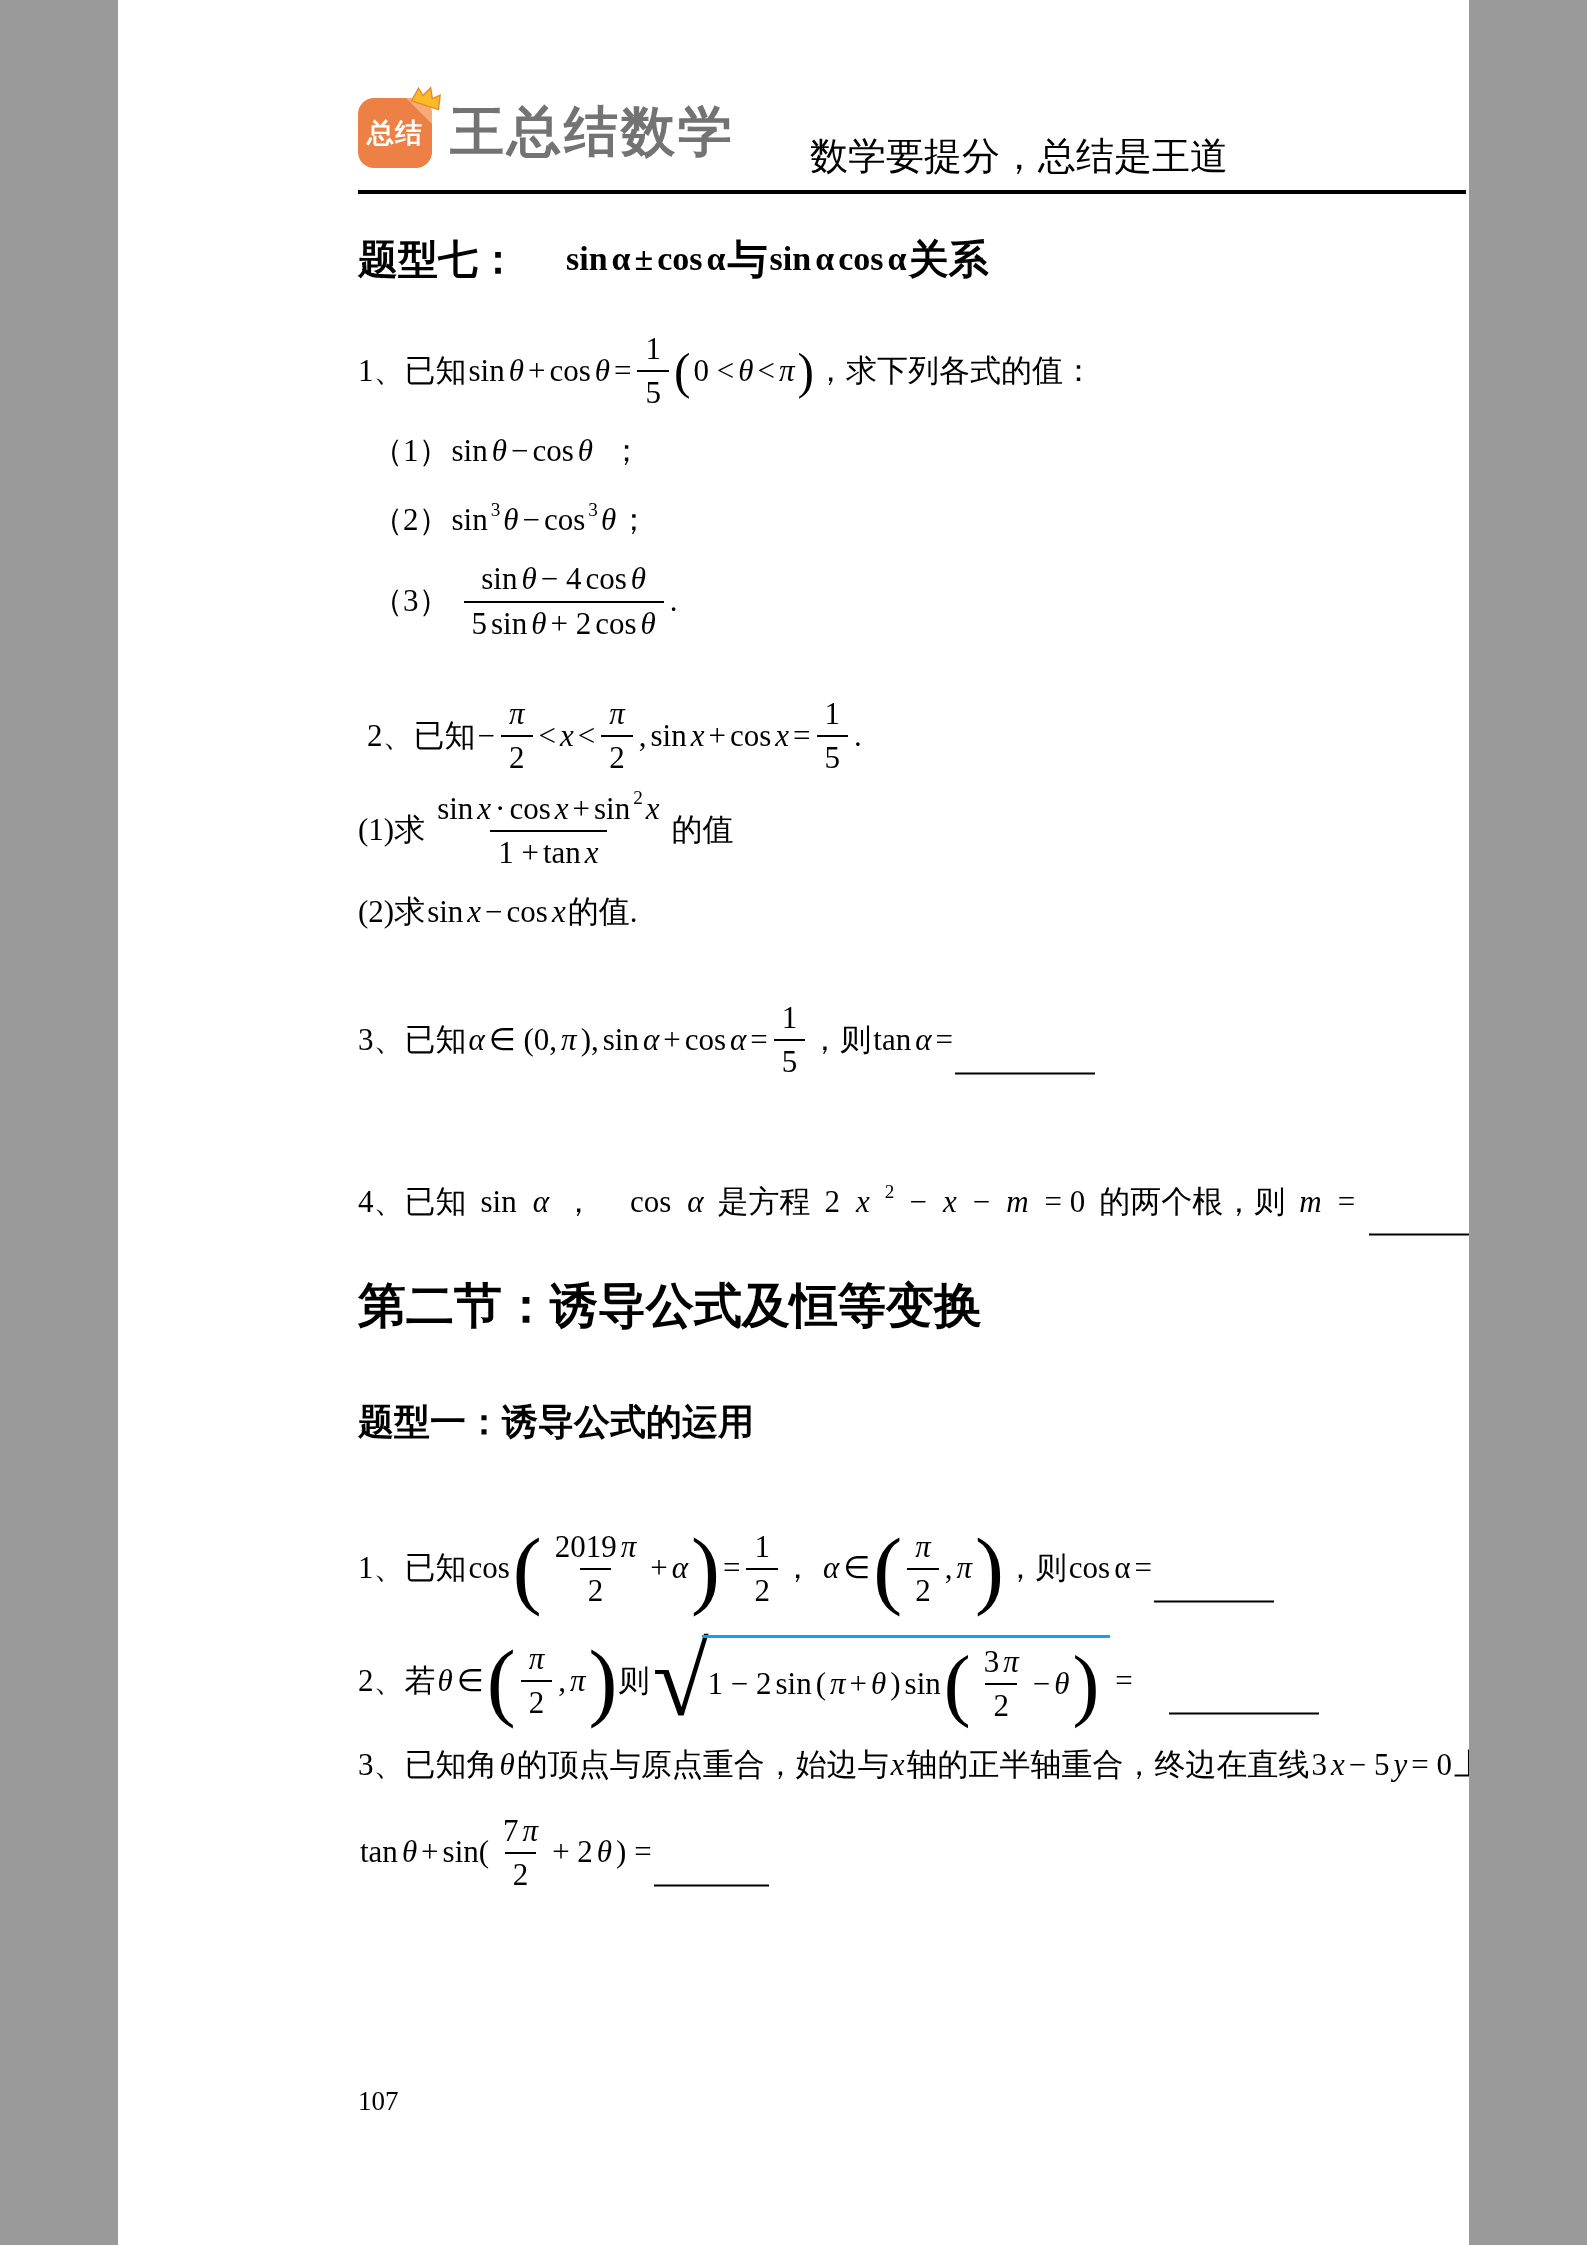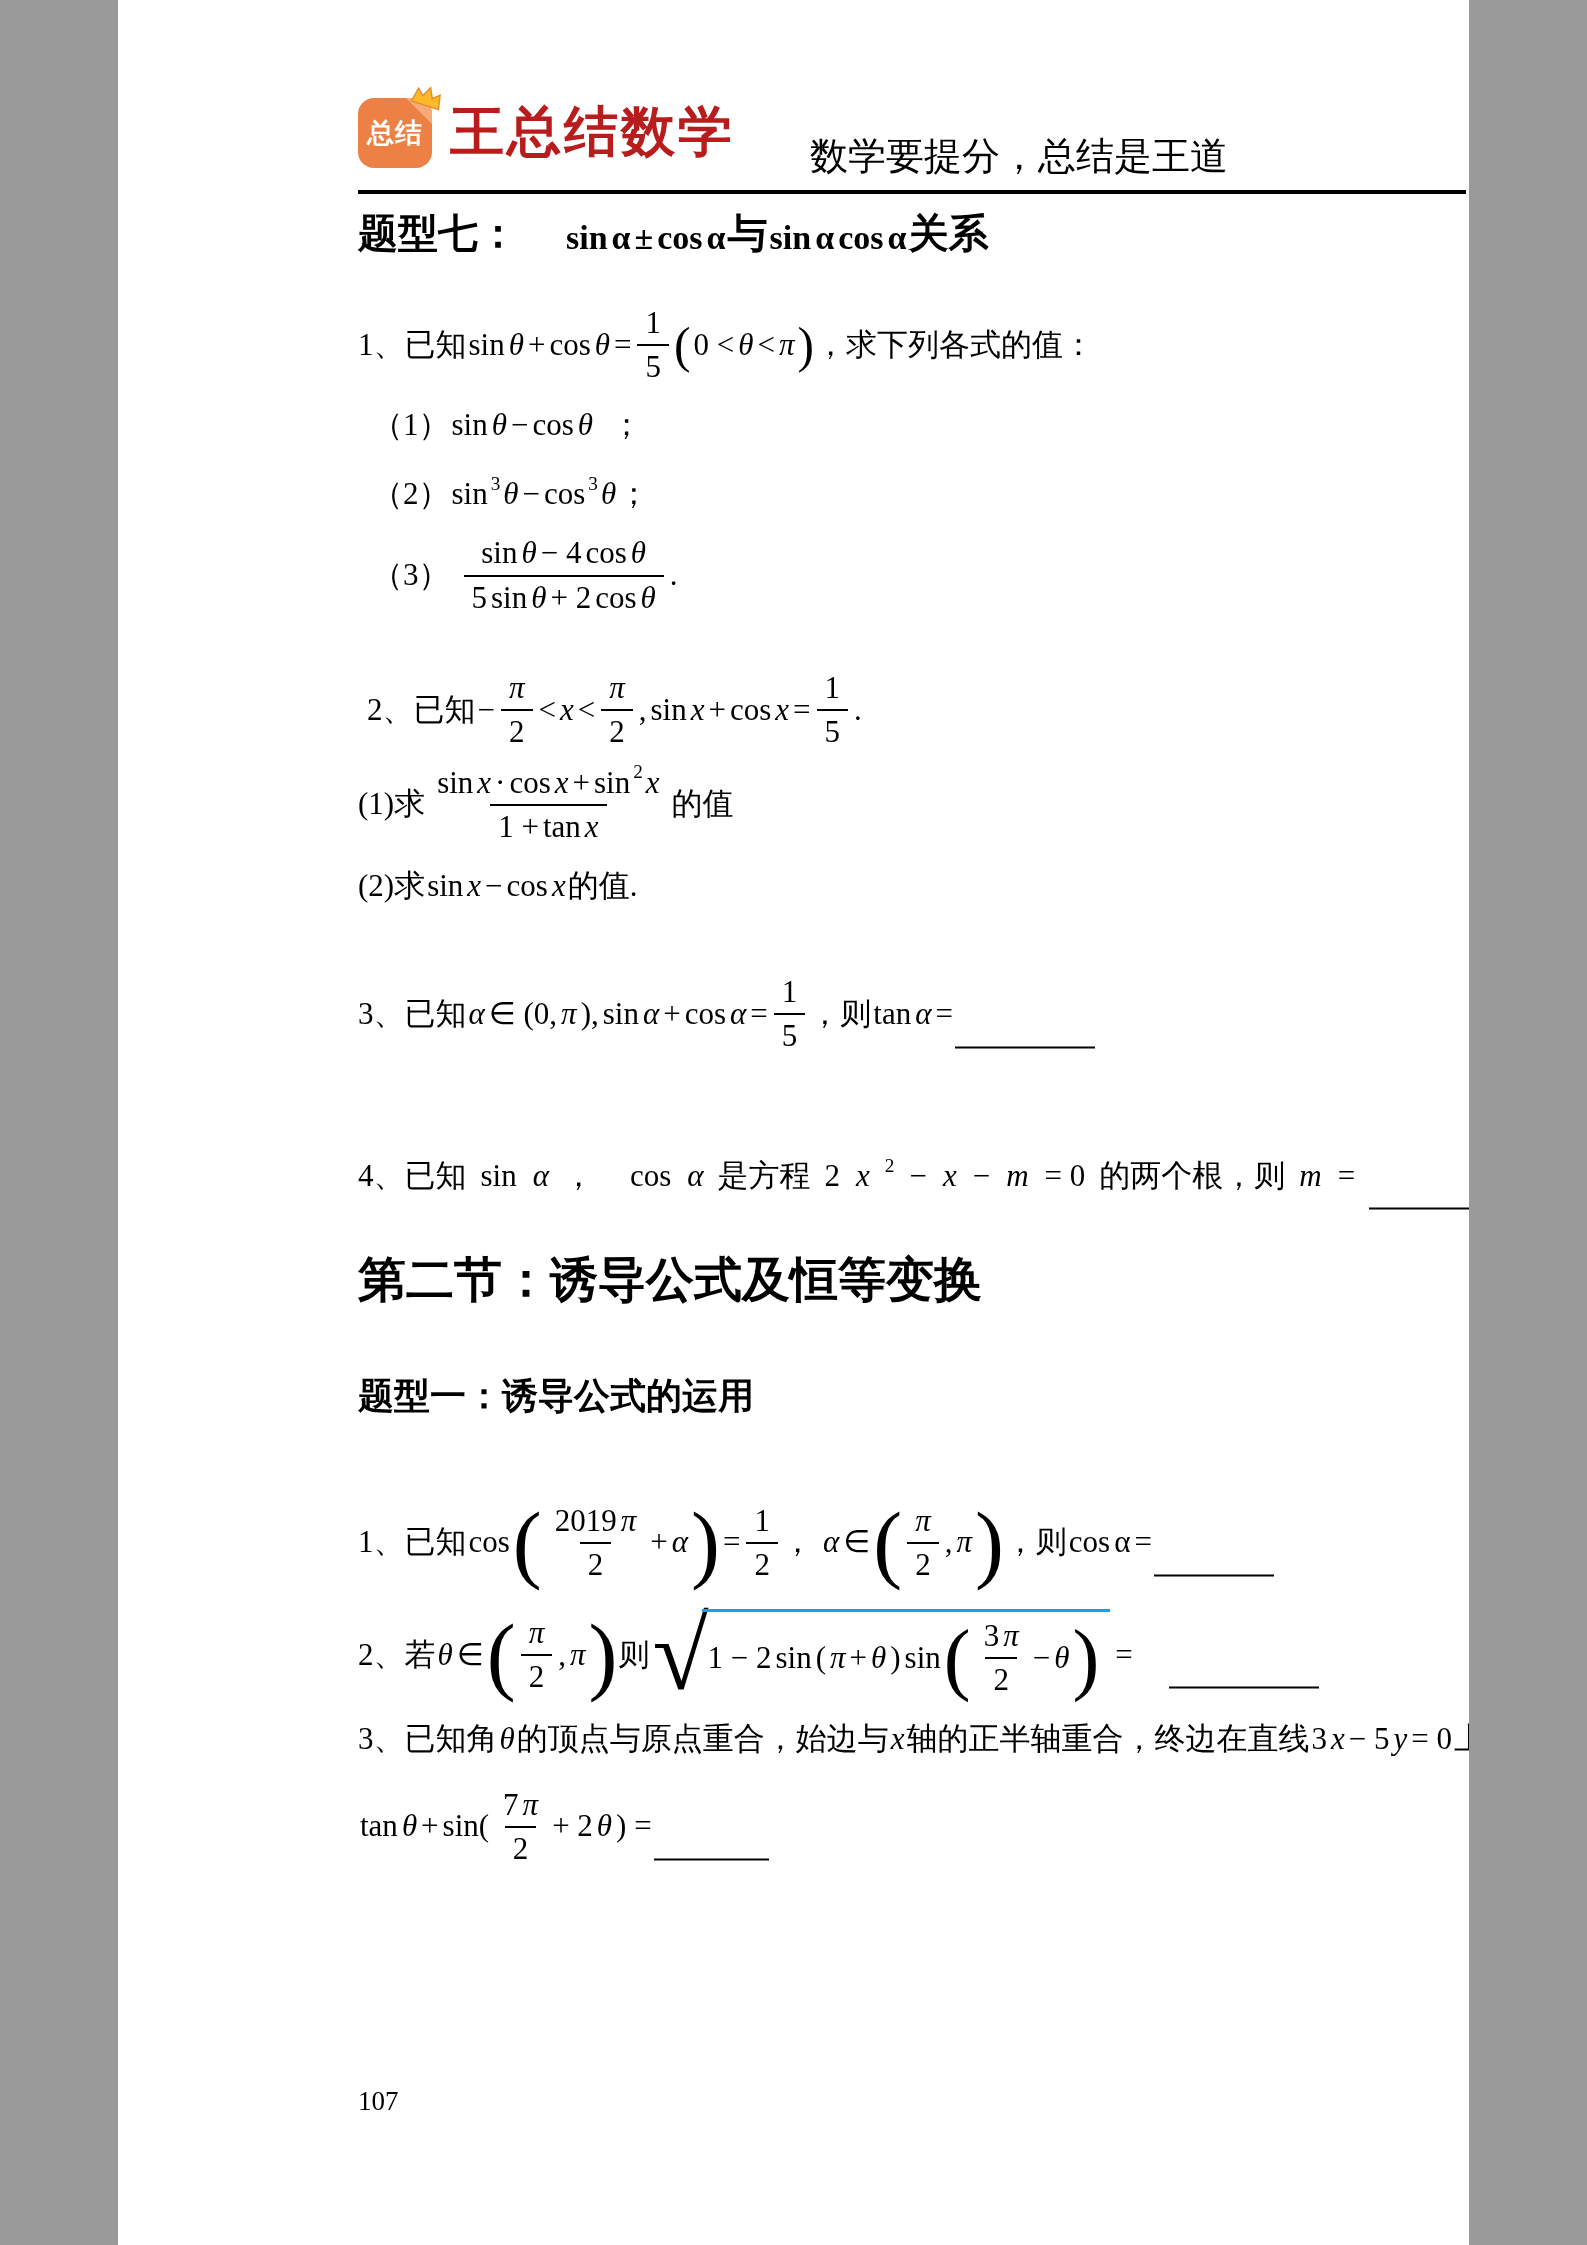--- a/index.html
+++ b/index.html
@@ -8,21 +8,21 @@
 
   
   .logo-icon{position:absolute;left:240px;top:98px;width:74px;height:70px;background:#ED8044;
              border-radius:16px;display:flex;align-items:center;justify-content:center;}
   .logo-icon::before{content:"";position:absolute;top:0;right:0;border-style:solid;
              border-width:0 26px 26px 0;border-color:transparent #f6ab79 transparent transparent;
              border-radius:0 16px 0 0;}
   .logo-icon-text{color:#fff;font-weight:700;font-size:27px;letter-spacing:1px;
              font-family:"Liberation Sans",sans-serif;position:relative;}
   .crown{position:absolute;top:-14px;right:-12px;transform:rotate(18deg);}
-  .brand{position:absolute;left:332px;top:104px;font-size:54px;font-weight:700;color:#b91c1c;
+  .brand{position:absolute;left:332px;top:104px;font-size:54px;font-weight:700;color:#737373;
          font-family:"Liberation Sans",sans-serif;letter-spacing:3px;line-height:1;}
   .slogan{position:absolute;left:692px;top:134px;font-size:38px;line-height:1.2;
           font-family:"Liberation Serif",serif;}
   .rule{position:absolute;left:240px;top:190px;width:1108px;height:4px;background:#000;}
 
   
   .content{position:absolute;left:0;top:192px;width:100%;padding:0 140px 0 240px;box-sizing:border-box;}
   .fline{display:flex;align-items:center;font-size:31px;line-height:1.45;flex-wrap:nowrap;}
   .fline>*{flex-shrink:0;}
   .t{font-family:"Liberation Serif",serif;white-space:pre;}
@@ -38,21 +38,21 @@
         font-family:"Liberation Serif",serif;}
   .blank{border-bottom:2.5px solid #000;height:1.1em;transform:translateY(0.5em);}
   .hsp{display:inline-block;height:1px;}
   .sqrt{display:flex;align-items:center;margin:0 3px;}
   .rad{font-family:"Liberation Serif",serif;font-size:3.3em;line-height:1;margin-right:-7px;}
   .radc{display:flex;align-items:center;border-top:3px solid #0ea5e9;padding:3px 10px 0 4px;}
 
   .h1{font-size:48px;font-weight:700;font-family:"Liberation Sans",sans-serif;line-height:1.2;}
   .h2{font-size:36px;font-weight:700;font-family:"Liberation Sans",sans-serif;line-height:1.2;}
 
-  .mt-title{margin-top:12px;align-items:flex-end;}
+  .mt-title{margin-top:38px;}
   .mt-p1{margin-top:40px;}
   .mt-p1s1{margin-top:14px;margin-left:14px;}
   .mt-p1s2{margin-top:24px;margin-left:14px;}
   .mt-p1s3{margin-top:16px;margin-left:14px;}
   .mt-p2{margin-top:48px;margin-left:9px;}
   .mt-p2s1{margin-top:8px;}
   .mt-p2s2{margin-top:16px;}
   .mt-p3{margin-top:62px;}
   .mt-p4{margin-top:96px;gap:12px;}
   .mt-h1{margin-top:52px;}

